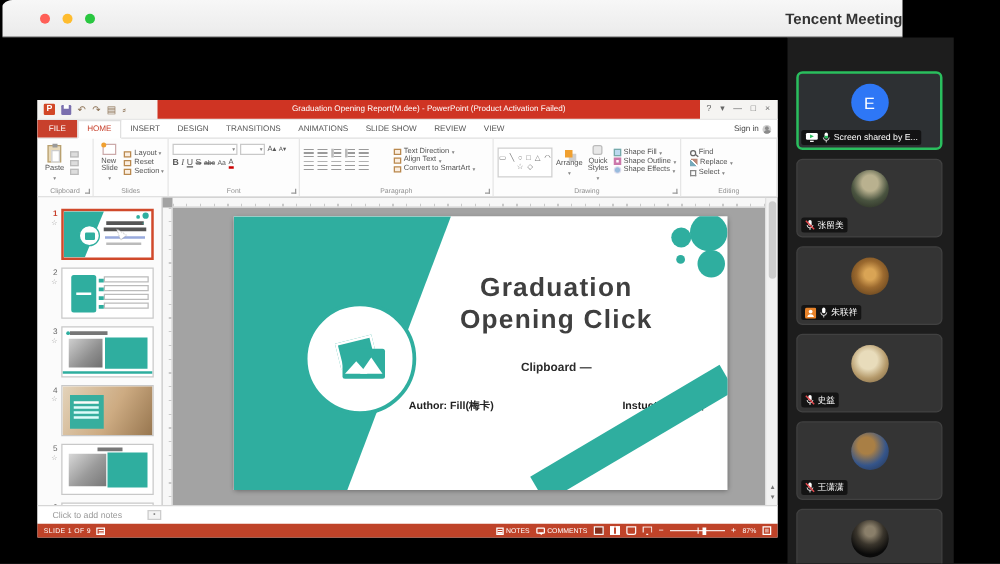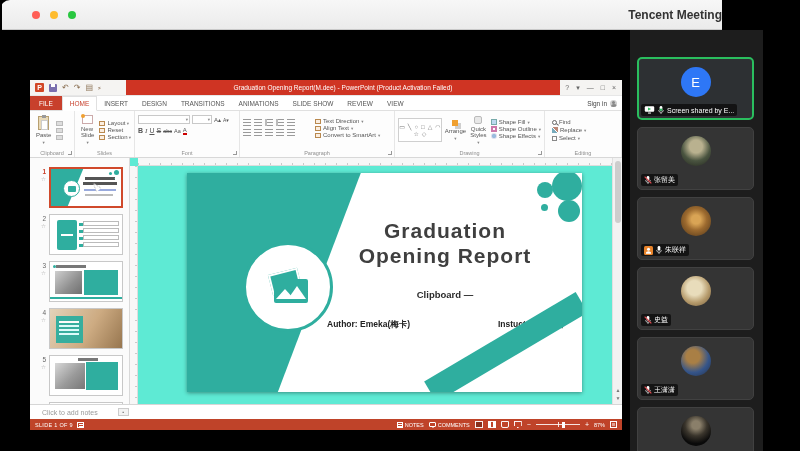--- a/index.html
+++ b/index.html
@@ -126,21 +126,21 @@
 .t3-photo{position:absolute;left:5px;top:9px;width:27px;height:23px;background:linear-gradient(135deg,#cfcfcf,#8f8f8f 60%,#6f6f6f)}
 .t3-text{position:absolute;right:4px;top:8px;width:34px;height:25px}
 .t3-bottom{position:absolute;left:0;right:0;bottom:2px;height:2px}
 .t4-photo{position:absolute;inset:0;background:linear-gradient(120deg,#e3d3ba,#cdab82 55%,#97764f)}
 .t4-box{position:absolute;left:6px;top:7px;width:27px;height:27px;opacity:.95}
 .t4-box::after{content:"";position:absolute;left:3px;top:5px;width:20px;height:2px;background:#fff;box-shadow:0 4px 0 #dff,0 8px 0 #dff,0 12px 0 #dff}
 .t5-photo{position:absolute;left:5px;top:7px;width:30px;height:26px;background:linear-gradient(135deg,#d8d8d8,#9a9a9a 55%,#777)}
 .t5-text{position:absolute;right:4px;top:6px;width:32px;height:28px}
 .t5-title{position:absolute;left:28px;top:2px;width:20px;height:2.5px;background:#777}
 
-.slide-zone{flex:1;position:relative;background:#5eead4;overflow:hidden}
+.slide-zone{flex:1;position:relative;background:#a3a3a3;overflow:hidden}
 .h-ruler{position:absolute;top:0;left:8px;right:10px;height:8px;background:#f7f7f7;border-bottom:1px solid #ddd;background-image:repeating-linear-gradient(to right,#c9c9c9 0 1px,transparent 1px 11px);background-size:100% 3px;background-position:0 5px;background-repeat:no-repeat}
 .v-ruler{position:absolute;top:8px;left:0;bottom:0;width:8px;background:#f7f7f7;border-right:1px solid #ddd;background-image:repeating-linear-gradient(to bottom,#c9c9c9 0 1px,transparent 1px 11px);background-size:3px 100%;background-position:5px 0;background-repeat:no-repeat}
 .scrollbar{position:absolute;right:0;top:0;bottom:0;width:10px;background:#f2f2f2;border-left:1px solid #e0e0e0}
 .sb-thumb{position:absolute;top:3px;left:2px;width:6px;height:62px;background:#cdcdcd;border-radius:3px}
 .sb-btns{position:absolute;bottom:3px;left:1px;display:flex;flex-direction:column;gap:3px;font-size:5px;color:#777;text-align:center}
 .sb-btns span{width:8px;line-height:1}
 
 .slide{position:absolute;left:57px;top:15px;width:395px;height:219px;background:#fff;box-shadow:0 1px 4px rgba(0,0,0,.4);overflow:hidden}
 .teal-poly{position:absolute;inset:0;background:#2FAE9F;clip-path:polygon(0 0,44% 0,23% 100%,0 100%)}
 .logo-circle{position:absolute;left:56px;top:69px;width:90px;height:90px;background:#fff;border:3px solid #2FAE9F;border-radius:50%}
@@ -490,27 +490,27 @@
               <div class="photo-ic">
                 <div class="photo-back"></div>
                 <div class="photo-front">
                     <div class="mt m1"></div>
                     <div class="mt m2"></div>
                   </div>
               </div>
             </div>
             <div class="slide-title">
               <div>Graduation</div>
-              <div>Opening Report</div>
+              <div>Opening Click</div>
             </div>
             <div class="slide-sub">
               <div>Clipboard —</div>
             </div>
             <div class="slide-meta">
-              <span class="m">Author: Emeka(梅卡)</span>
+              <span class="m">Author: Fill(梅卡)</span>
               <span class="m">Instuctor: 朱联祥</span>
             </div>
             <span class="deco d1"></span>
             <span class="deco d2"></span>
             <span class="deco d3"></span>
             <span class="deco d4"></span>
             <div class="stripe"></div>
           </div>
 
           <div class="scrollbar">

